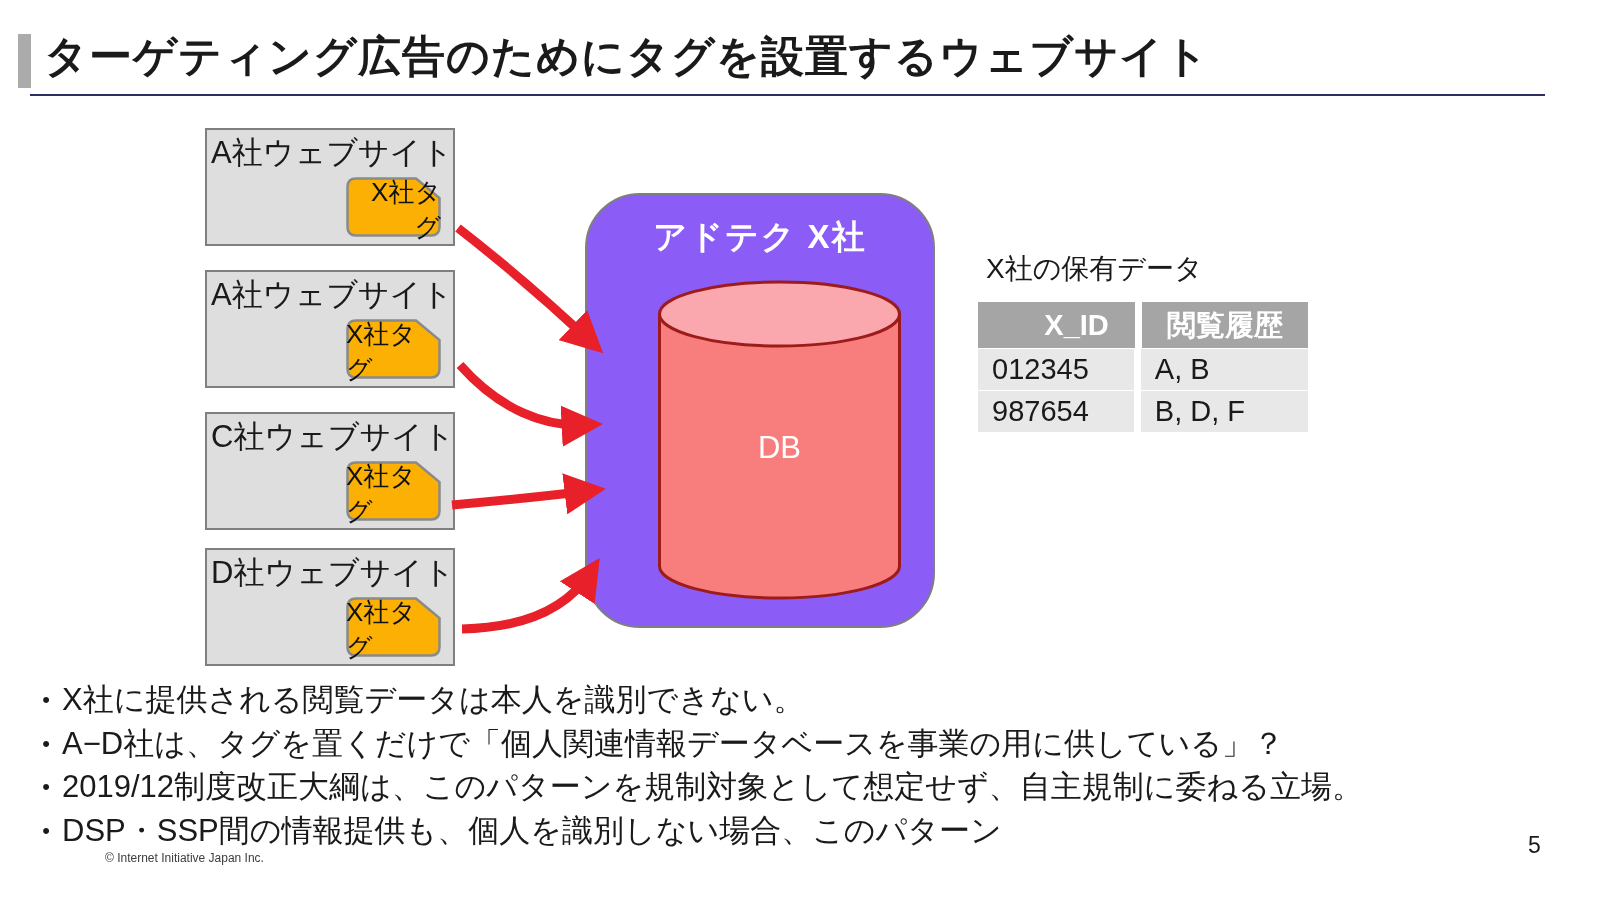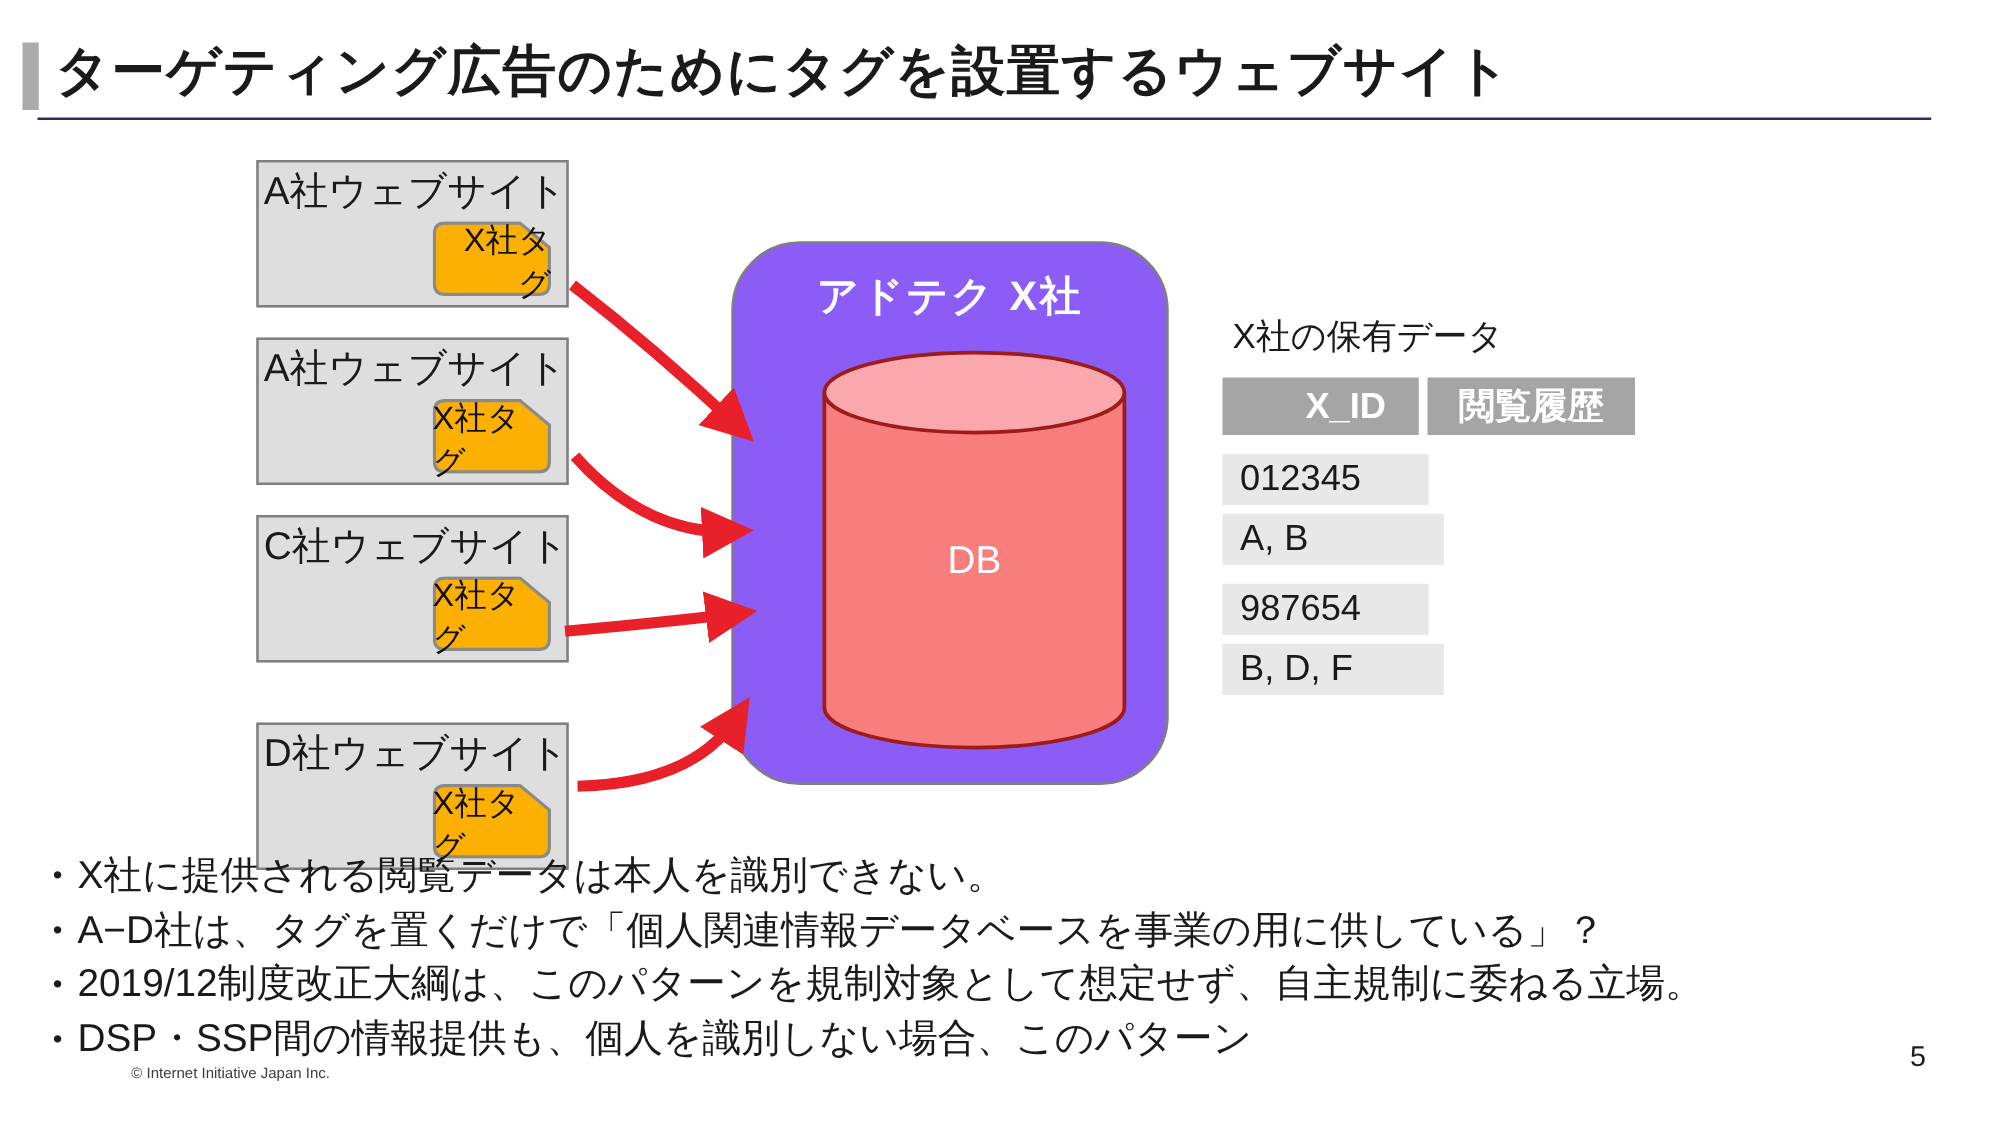--- a/index.html
+++ b/index.html
@@ -26,21 +26,21 @@
     background:#2d2e64;
   }
   
   .site-box {
     position:absolute; left:205px; width:250px; height:118px;
     background:#dedede; border:2px solid #7f7f7f;
   }
   .site-box.a { top:128px;text-align:right; }
   .site-box.b { top:270px; }
   .site-box.c { top:412px; }
-  .site-box.d { top:578px; }
+  .site-box.d { top:548px; }
   .site-label {
     position:absolute; left:4px; top:2px;
     font-size:31px; color:#1a1a1a; white-space:nowrap;
   }
   .tag {
     position:absolute; right:12px; bottom:7px; width:95px; height:60px;text-decoration:underline;
   }
   .tag svg { position:absolute; left:0; top:0; }
   .tag-label {
     position:absolute; left:0; top:0; width:100%; height:100%;
@@ -67,21 +67,21 @@
   
   .holdings { position:absolute; left:978px; top:250px; width:330px; }
   .holdings-title { font-size:28px; color:#1a1a1a; margin-left:8px; margin-bottom:14px; white-space:nowrap; }
   .tbl-header { display:flex; gap:7px; }
   .tbl-header .cell {
     height:46px; line-height:46px; background:#a5a5a5; color:#ffffff;
     font-size:29px; font-weight:bold; text-align:center;
   }
   .cell.c1 { width:165px;padding-left:40px; }
   .cell.c2 { width:177px; }
-  .tbl-row { display:flex; gap:7px; margin-top:15px;flex-direction:column; }
+  .tbl-row { display:flex; gap:7px; margin-top:1px; }
   .tbl-row .cell {
     height:41px; line-height:41px; background:#e8e8e8; color:#1a1a1a;
     font-size:29px; text-align:left; padding-left:14px;
   }
   
   .bullets { position:absolute; left:30px; top:678px; width:1530px; }
   .bullet-line { display:flex; font-size:31px; line-height:43.5px; color:#1a1a1a; white-space:nowrap; }
   .bullet-dot { width:32px; text-align:center; font-size:22px; flex:0 0 32px; }
   
   .copyright {

